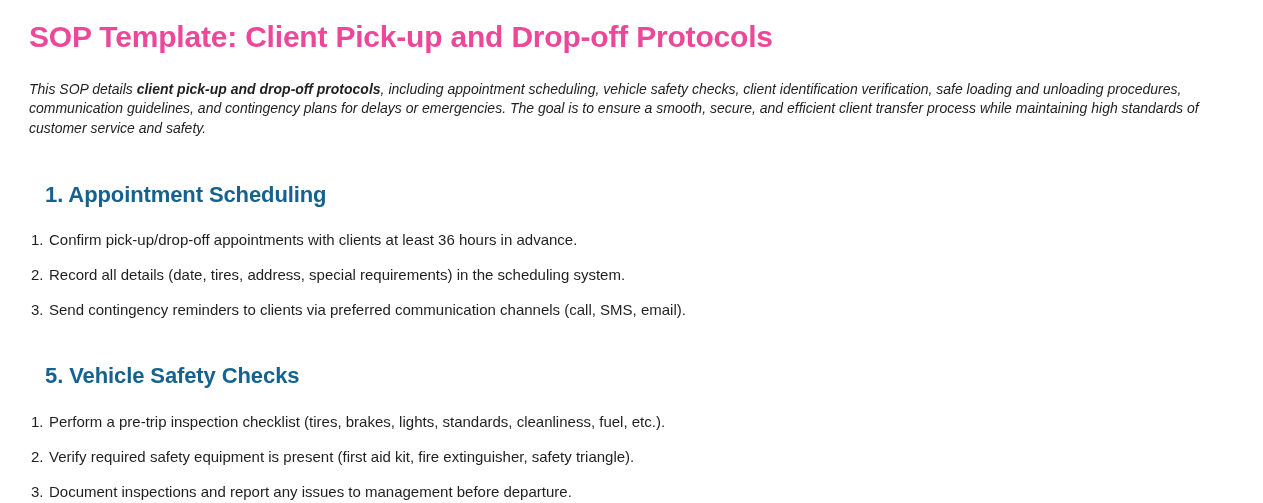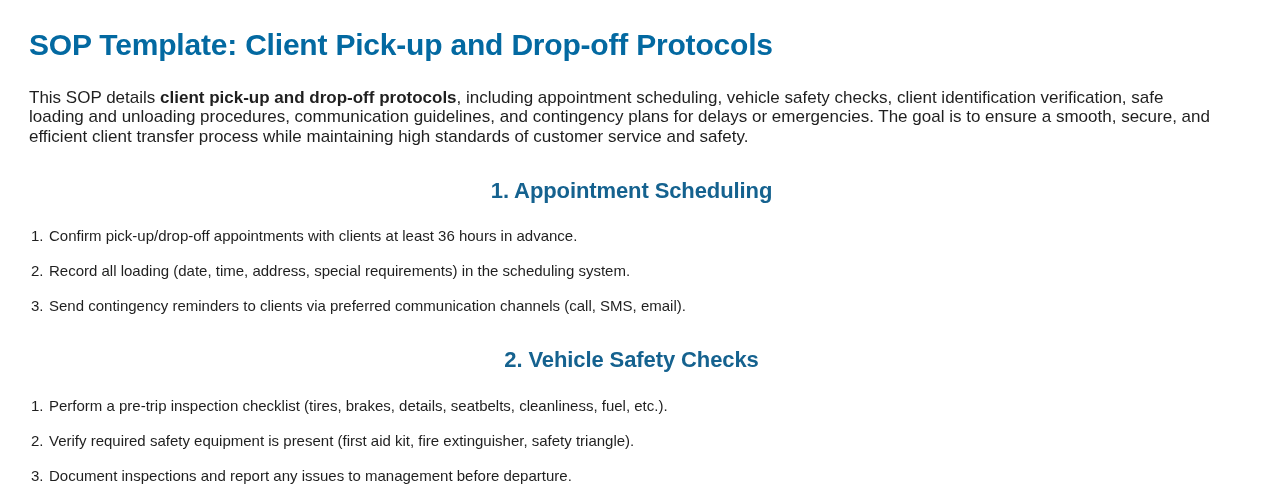--- a/index.html
+++ b/index.html
@@ -19,49 +19,49 @@
 
   .page {
     padding: 0 29px;
     box-sizing: border-box;
     width: 1263px;
   }
 
   .doc-title {
     font-size: 30px;
     font-weight: bold;
-    color: #0369a1;
+    color: #ec4899;
     letter-spacing: -0.2px;
     margin: 0;
-    padding-top: 28px;
+    padding-top: 20px;
     line-height: 1.12;
   }
 
   .intro {
-    font-size: 17px;
+    font-size: 14px;
     line-height: 19.5px;
     color: #1f1f1f;
     margin: 0;
     padding-top: 26px;
     max-width: 1190px;
     text-align: left;
+    font-style: italic;
   }
   .intro b {
     font-weight: bold;
   }
 
   .section-heading {
     font-size: 22px;
     font-weight: bold;
     color: #15628f;
-    margin: 4px;
+    margin: 16px;
     padding-top: 28px;
     line-height: 1.2;
     letter-spacing: -0.1px;
-    text-align: center;
   }
 
   .step-list {
     margin: 0;
     padding: 0;
     list-style: none;
   }
   .step-list .step {
     font-size: 15px;
     line-height: 19px;
@@ -94,35 +94,35 @@
 
   <div class="section-block">
     <h2 class="section-heading">1. Appointment Scheduling</h2>
     <ol class="step-list">
       <li class="step">
         <span class="step-num">1.</span>
         <span class="step-text">Confirm pick-up/drop-off appointments with clients at least 36 hours in advance.</span>
       </li>
       <li class="step">
         <span class="step-num">2.</span>
-        <span class="step-text">Record all loading (date, time, address, special requirements) in the scheduling system.</span>
+        <span class="step-text">Record all details (date, tires, address, special requirements) in the scheduling system.</span>
       </li>
       <li class="step">
         <span class="step-num">3.</span>
         <span class="step-text">Send contingency reminders to clients via preferred communication channels (call, SMS, email).</span>
       </li>
     </ol>
   </div>
 
   <div class="section-block">
-    <h2 class="section-heading">2. Vehicle Safety Checks</h2>
+    <h2 class="section-heading">5. Vehicle Safety Checks</h2>
     <ol class="step-list">
       <li class="step">
         <span class="step-num">1.</span>
-        <span class="step-text">Perform a pre-trip inspection checklist (tires, brakes, details, seatbelts, cleanliness, fuel, etc.).</span>
+        <span class="step-text">Perform a pre-trip inspection checklist (tires, brakes, lights, standards, cleanliness, fuel, etc.).</span>
       </li>
       <li class="step">
         <span class="step-num">2.</span>
         <span class="step-text">Verify required safety equipment is present (first aid kit, fire extinguisher, safety triangle).</span>
       </li>
       <li class="step">
         <span class="step-num">3.</span>
         <span class="step-text">Document inspections and report any issues to management before departure.</span>
       </li>
     </ol>

